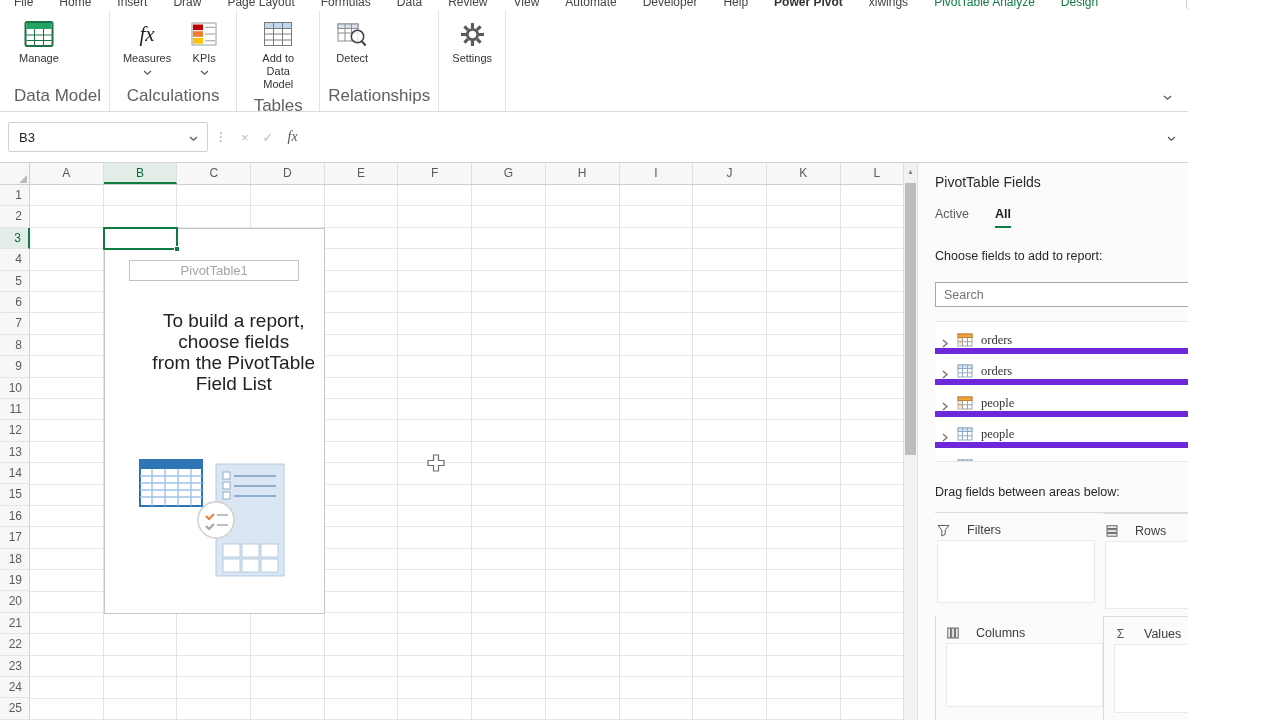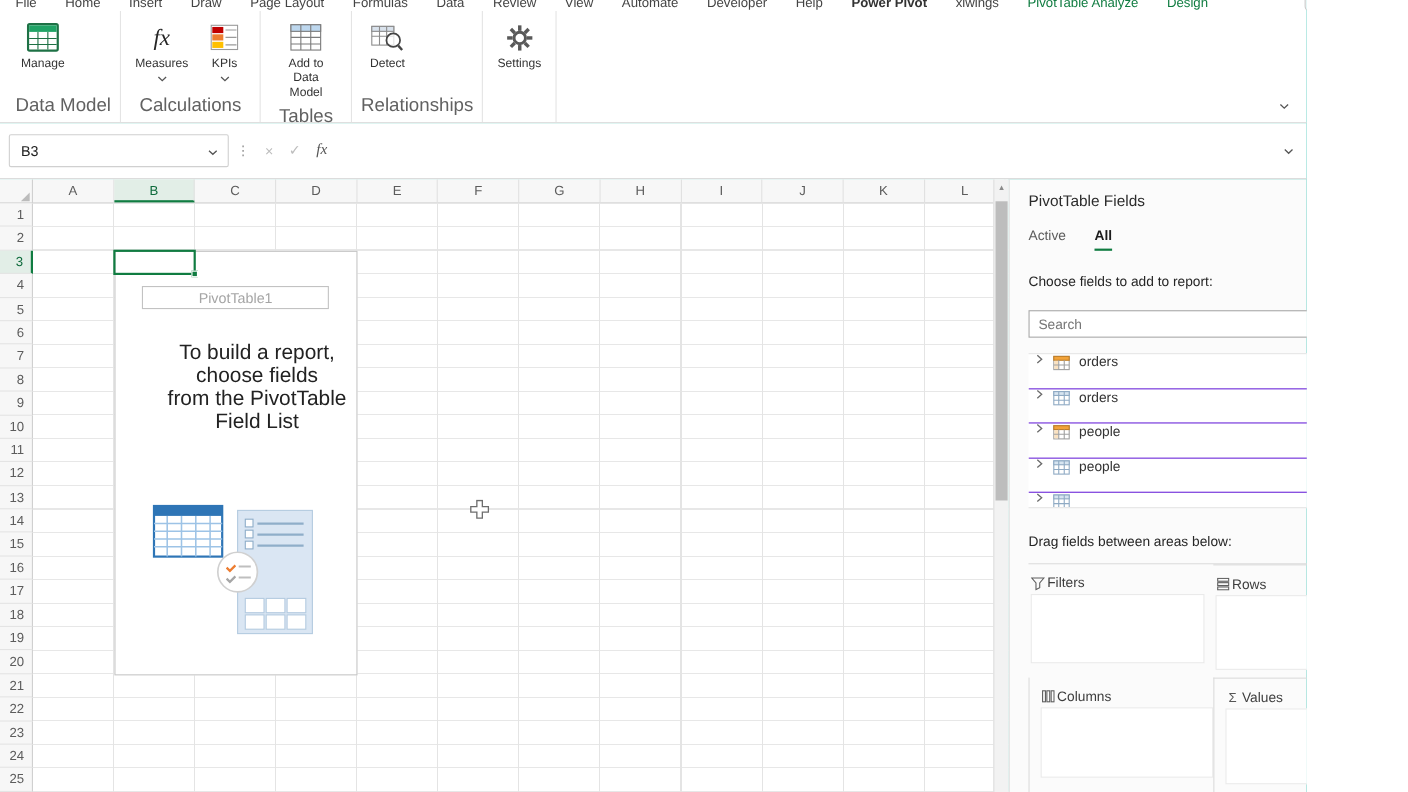--- a/index.html
+++ b/index.html
@@ -1,18 +1,18 @@
 <!DOCTYPE html>
 <html><head>
 <meta charset="utf-8">
 <style>
   html,body{margin:0;padding:0;width:1280px;height:720px;overflow:hidden;
     font-family:"Liberation Sans","DejaVu Sans",sans-serif;background:#fff;}
   *{box-sizing:border-box;}
-  .app{position:relative;width:1188px;height:720px;background:#14b8a6;overflow:hidden;}
+  .app{position:relative;width:1188px;height:720px;background:#c2410c;overflow:hidden;}
 
   
   .tabbar{position:absolute;top:0;left:0;right:0;height:10px;background:#fff;overflow:hidden;}
   .tabrow{position:absolute;top:-8px;left:14px;height:20px;display:flex;gap:26px;align-items:center;}
   .tab{font-size:12px;color:#444;position:relative;white-space:nowrap;}
   .tab.active{font-weight:700;color:#333;}
   .tab.active::after{content:"";position:absolute;left:0;right:0;top:15px;height:3px;background:#107C41;border-radius:2px;}
   .tab.contextual{color:#107C41;}
   .winbtn{position:absolute;top:-6px;height:16px;border-radius:4px;}
   .winbtn.comment{left:1186px;width:28px;background:#fff;border:1px solid #c9c9c9;}
@@ -79,34 +79,34 @@
   .ptab.active{color:#1c1c1c;font-weight:700;border-bottom:2.5px solid #107C41;}
   .choose{position:absolute;left:17px;top:86px;}
   .gearbtn{position:absolute;left:307px;top:76px;width:44px;height:28px;border:1px solid #b8b8b8;background:#fff;border-radius:2px;
     display:flex;align-items:center;justify-content:center;gap:4px;}
   .searchbox{position:absolute;left:17px;top:119px;width:334px;height:25px;border:1px solid #a8a8a8;background:#fff;display:flex;align-items:center;}
   .searchbox input{border:none;outline:none;flex:1;font-size:12.5px;padding:0 8px;color:#262626;background:transparent;font-family:inherit;}
   .searchbox input::placeholder{color:#767676;}
   .searchbox .sic{margin-right:6px;display:flex;}
   .fieldlist{position:absolute;left:17px;top:158px;width:334px;height:141px;background:#fff;
     border-top:1px solid #e6e6e6;border-bottom:1px solid #e6e6e6;overflow:hidden;}
-  .fitem{height:31.6px;display:flex;align-items:flex-start;gap:8px;padding-left:6px;border-bottom:1px solid #6d28d9;}
+  .fitem{height:31.6px;display:flex;align-items:flex-end;gap:8px;padding-left:6px;border-bottom:6px solid #6d28d9;font-family:Liberation Serif, serif;}
   .fchev,.ficon{display:flex;align-items:center;}
   .flabel{font-size:12.5px;color:#333;}
   .flscroll{position:absolute;right:0;top:0;bottom:0;width:14px;background:#f7f7f7;border-left:1px solid #ececec;}
   .flscroll .arr{display:block;text-align:center;font-size:7px;color:#6f6f6f;line-height:14px;}
   .flscroll .arr.dn{position:absolute;bottom:0;left:0;right:0;}
   .flscroll .thumb{position:absolute;left:2px;right:2px;top:15px;height:78px;background:#9f9f9f;}
   .drag-label{position:absolute;left:17px;top:322px;}
   .areas{position:absolute;left:17px;top:349px;width:336px;bottom:0;border-top:1px solid #dcdcdc;
     display:grid;grid-template-columns:1fr 1fr;grid-template-rows:103px 1fr;}
   .quad{padding:0 8px 0 2px;}
   .quad.qr{border-left:1px solid #dcdcdc;padding-left:10px;padding-right:0;}
   .quad.qb{border-top:1px solid #dcdcdc;}
-  .qhead{height:27px;display:flex;align-items:center;gap:2px;padding-top:7px;color:#3d3d3d;}
+  .qhead{height:27px;display:flex;align-items:center;gap:17px;padding-top:7px;color:#3d3d3d;}
   .qicon{display:flex;align-items:center;width:13px;justify-content:center;}
   .qzone{background:#fff;border:1px solid #eaeaea;height:calc(100% - 40px);}
   .quad.qb .qzone{height:calc(100% - 34px);}
   .sig{font-size:12px;color:#555;}
 </style>
 </head>
 <body>
 
 <div class="app">
 

